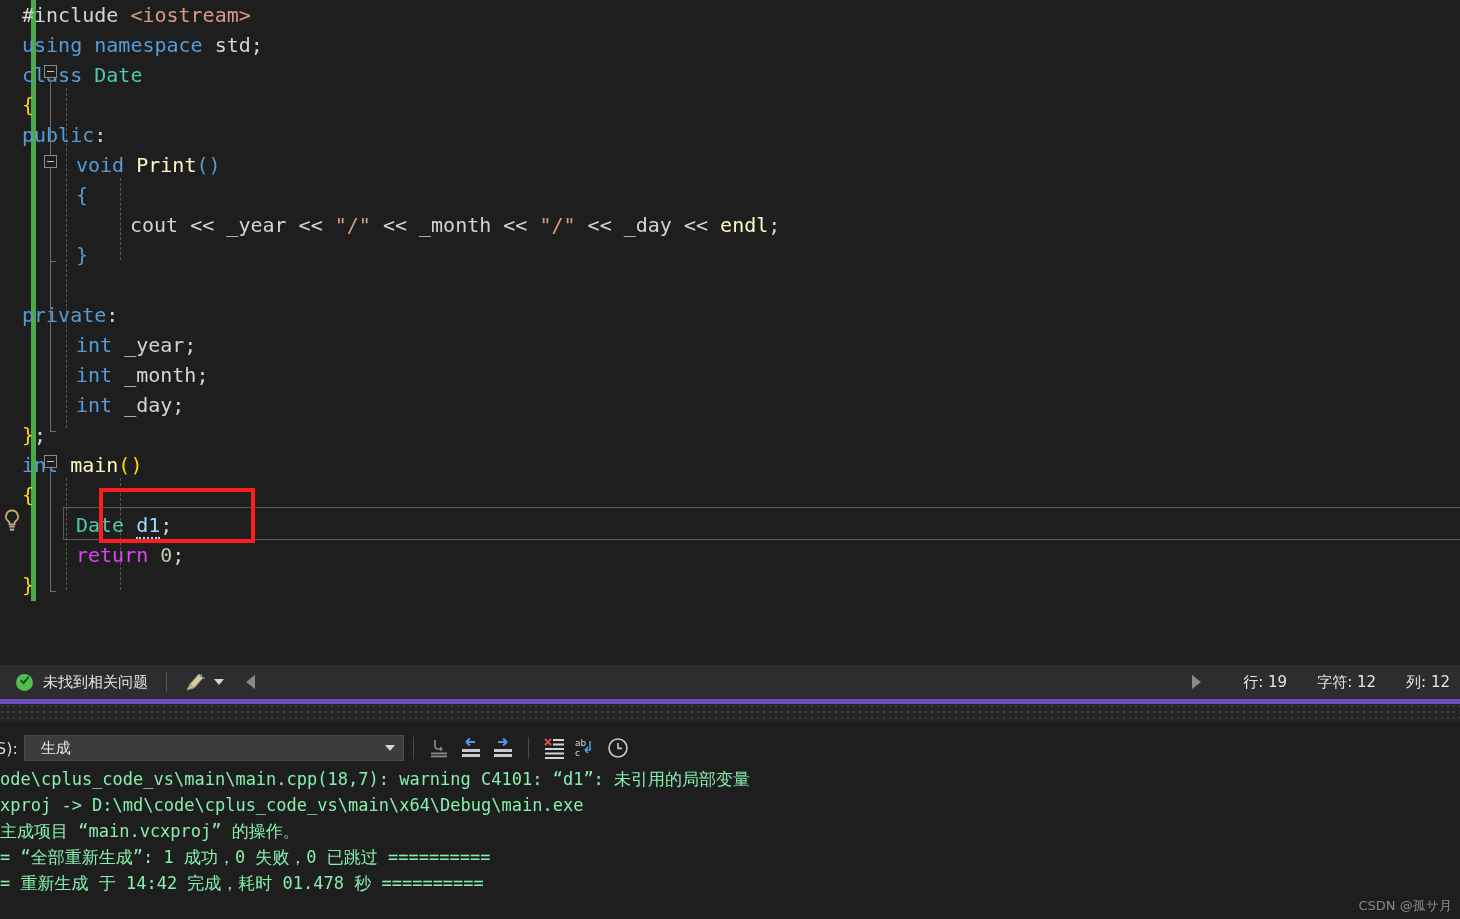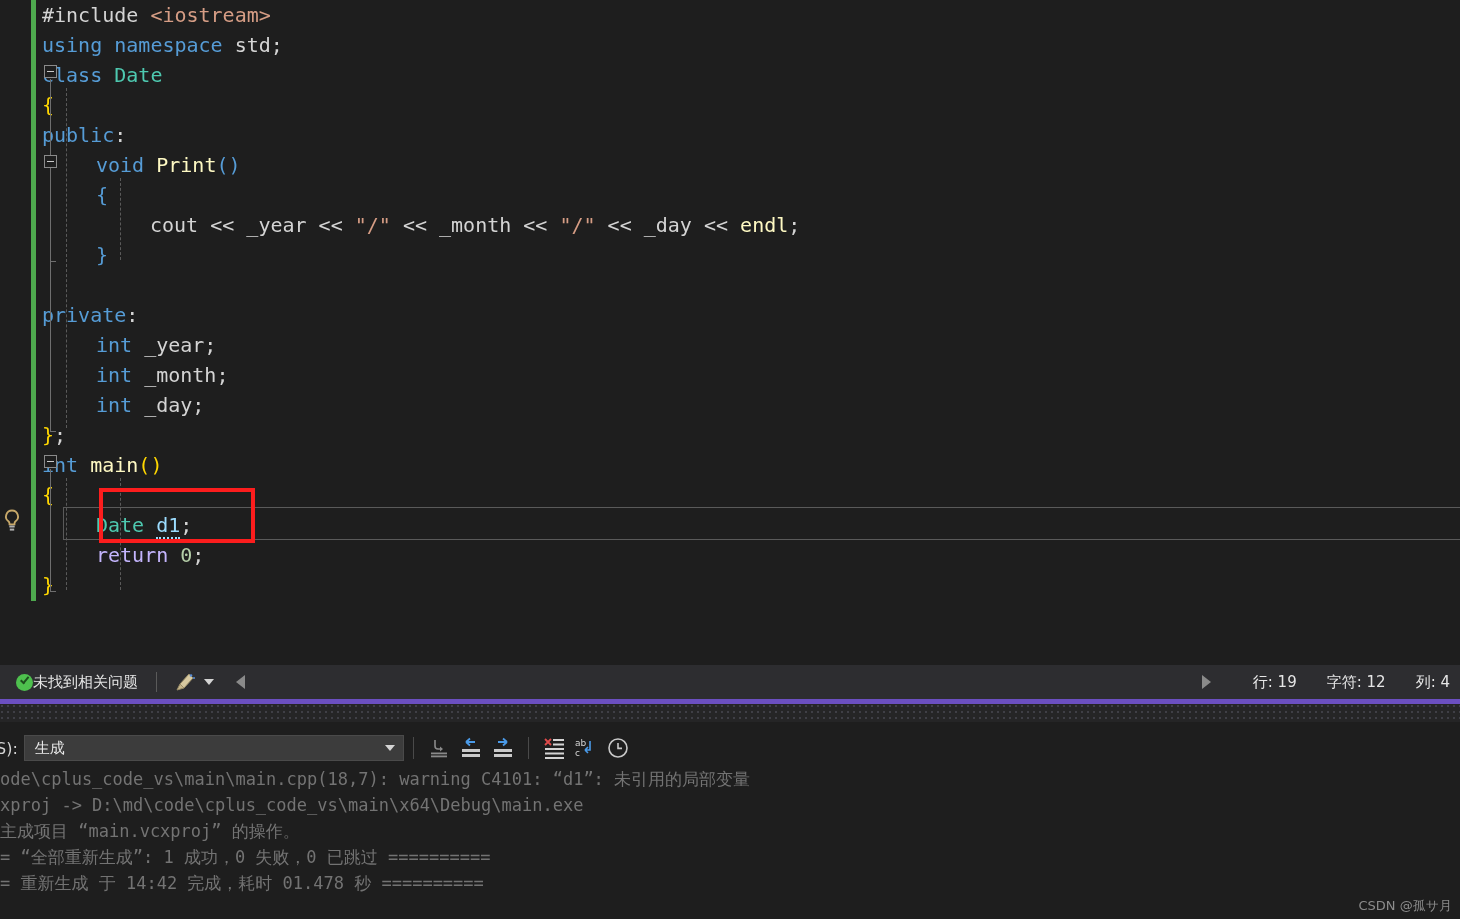--- a/index.html
+++ b/index.html
@@ -28,34 +28,34 @@
     background: #4ea94e;
   }
   .code-area {
     position: absolute; left: 0; top: 0; width: 1460px; height: 665px;
     font-family: "DejaVu Sans Mono", monospace;
     font-size: 20px;
     line-height: 30px;
     white-space: pre;
   }
   .ln {
-    position: relative; height: 30px; padding-left: 42px; color: #d4d4d4;
+    position: relative; height: 30px; padding-left: 22px; color: #d4d4d4;
   }
   .ln .txt { position: relative; z-index: 2; }
 
   
   .kw      { color: #569cd6; }  
   .type    { color: #4ec9b0; }  
   .fn      { color: #fef9c3; }  
   .var     { color: #9cdcfe; }  
   .plain   { color: #d4d4d4; }
   .str     { color: #d69d85; }  
   .brace   { color: #ffd700; }  
   .brace2  { color: #569cd6; }
-  .ctl     { color: #c4b5fd; }  
+  .ctl     { color: #d946ef; }  
   .num     { color: #b5cea8; }
   .op      { color: #d4d4d4; }
   .squig   { border-bottom: 2px dotted #9cdcfe; }
 
   
   .fold {
     position: absolute; left: 44px; width: 13px; height: 13px;
     border: 1px solid #8a8a8a; background: #1e1e1e; box-sizing: border-box;
     z-index: 4;
   }
@@ -95,21 +95,21 @@
     pointer-events: none;
   }
   #redbox-code { left: 99px; top: 488px; width: 156px; height: 55px; }
 
   
   .statusbar {
     position: absolute; left: 0; top: 665px; width: 1460px; height: 34px;
     background: #2d2d30; display: flex; align-items: center;
     font-size: 15px; color: #e6e6e6;
   }
-  .sb-issue { display: flex; align-items: center; padding-left: 16px; }
+  .sb-issue { display: flex; align-items: center; padding-left: 16px; gap: 10px; }
   .sb-sep {
     width: 1px; height: 20px; background: #5a5a5a; margin: 0 18px;
   }
   .dot-ok {
     width: 17px; height: 17px; border-radius: 50%; background: #4ec04e;
     position: relative; flex: 0 0 auto;
   }
   .dot-ok::after {
     content: ""; position: absolute; left: 4px; top: 7px; width: 5px; height: 2px;
     background: #1e4d1e; transform: rotate(45deg);
@@ -163,39 +163,39 @@
     position: absolute; left: 0; top: 0; width: 1460px; height: 36px;
     display: flex; align-items: center; background: #1e1e1e;
   }
   .out-label {
     font-size: 16px; color: #d4d4d4; margin-left: -4px; padding-right: 6px;
     white-space: nowrap;
   }
   .combo {
     position: relative; width: 380px; height: 26px; background: #3c3c3c;
     border: 1px solid #4a4a4a; box-sizing: border-box;
-    display: flex; align-items: center; padding: 0 4px 0 10px;
+    display: flex; align-items: center; padding: 0 4px 0 16px;
     font-size: 15px; color: #e8e8e8;
   }
   .combo .combo-arrow {
     position: absolute; right: 8px; top: 50%; margin-top: -3px;
     width: 0; height: 0; border-left: 5px solid transparent;
     border-right: 5px solid transparent; border-top: 6px solid #d4d4d4;
   }
   .tb-sep { width: 1px; height: 22px; background: #4a4a4a; margin: 0 9px; }
   .tb-btn {
     width: 26px; height: 26px; display: flex; align-items: center; justify-content: center;
     margin: 0 3px;
   }
 
   
   .out-text {
     position: absolute; left: 0; top: 36px; width: 1460px; height: 153px;
     font-family: "DejaVu Sans Mono", monospace;
-    font-size: 17px; line-height: 26px; color: #737373;
+    font-size: 17px; line-height: 26px; color: #86efac;
     white-space: pre; overflow: hidden;
   }
   .out-text .oline { height: 26px; padding-left: 0px; }
 
   .watermark {
     position: absolute; right: 8px; bottom: 4px;
     font-size: 13px; color: #8c8c8c;
     font-family: "DejaVu Sans", sans-serif;
   }
 </style>
@@ -252,21 +252,21 @@
         <circle cx="16" cy="3.5" r="1.3" fill="#5b8fd6"></circle>
         <circle cx="19" cy="6" r="1" fill="#5b8fd6"></circle>
       </svg>
       <span class="caret-dn"></span>
     </div>
     <span class="tri-left"></span>
     <div class="sb-right">
       <span class="tri-right"></span>
       <span>行: 19</span>
       <span>字符: 12</span>
-      <span>列: 4</span>
+      <span>列: 12</span>
     </div>
   </div>
 
   <div class="accent-strip"></div>
   <div class="splitter"></div>
   <div class="gap-below-split"></div>
 
   <div class="outpanel">
     <div class="out-toolbar">
       <span class="out-label">S):</span>

